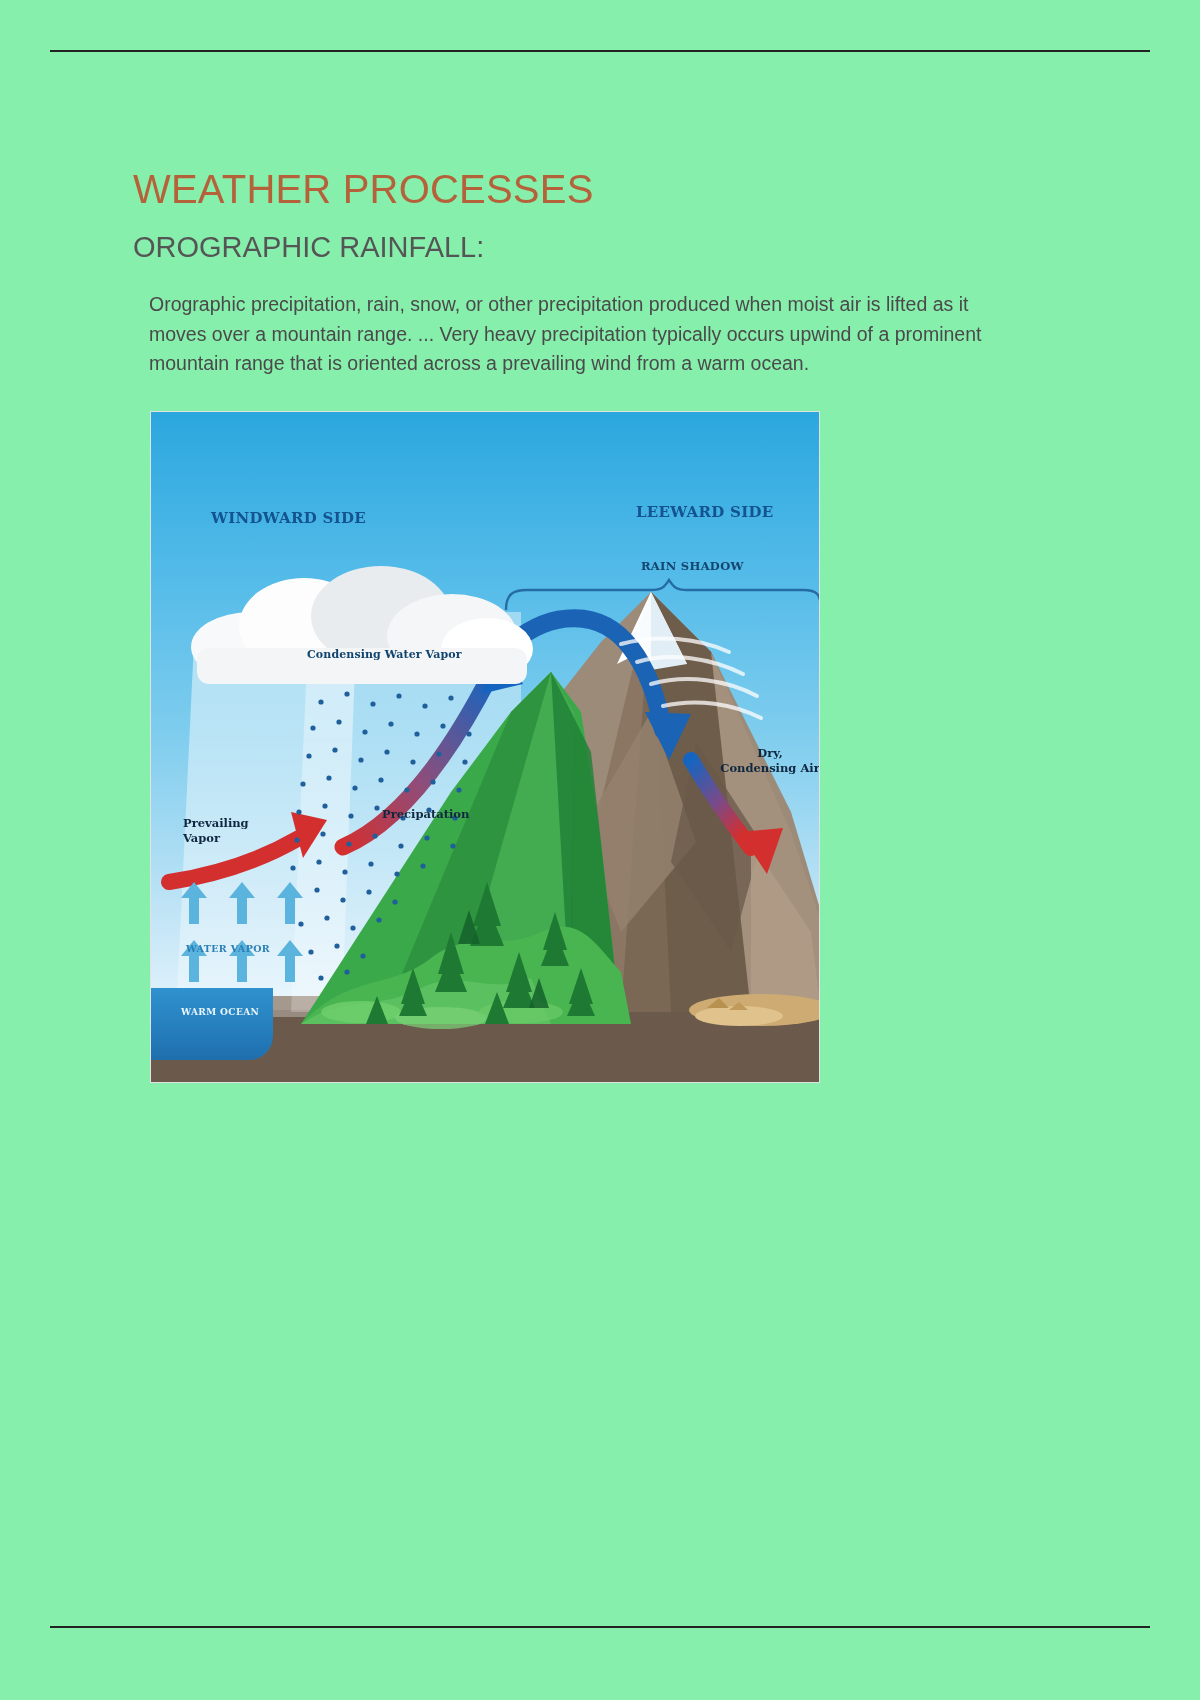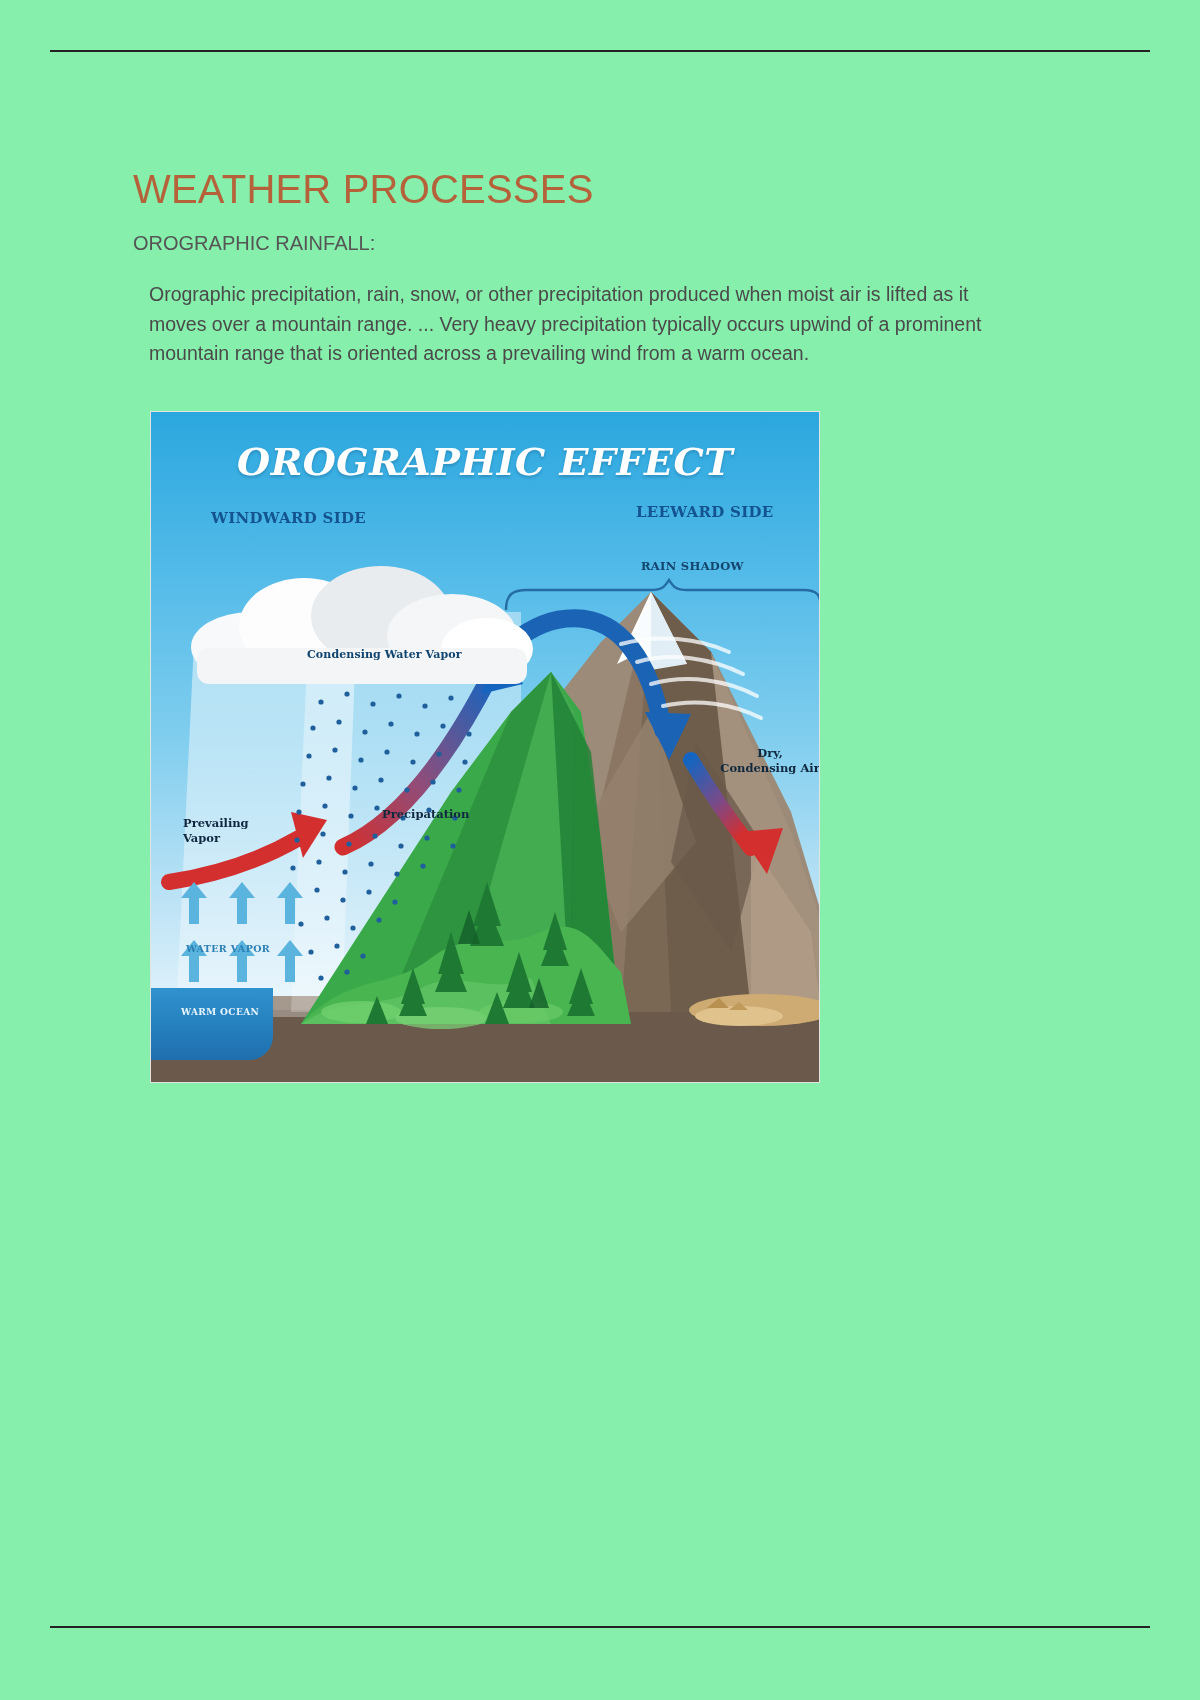--- a/index.html
+++ b/index.html
@@ -50,21 +50,21 @@
     font-size: 40px;
     font-weight: normal;
     color: #b5623a;
     letter-spacing: 0.2px;
     margin: 0 0 22px 0;
     line-height: 1.05;
     font-family: "Liberation Sans", sans-serif;
   }
 
   .doc-subtitle {
-    font-size: 20px;
+    font-size: 29px;
     font-weight: normal;
     color: #555555;
     margin: 0 0 26px 0;
     line-height: 1.1;
   }
 
   .doc-paragraph {
     font-size: 19.5px;
     color: #4a4a4a;
     line-height: 1.52;
@@ -434,21 +434,20 @@
         <div class="cloud shade1"></div>
         <div class="cloud shade2"></div>
         <div class="cloud c1"></div>
         <div class="cloud c2"></div>
         <div class="cloud c3"></div>
         <div class="cloud c4"></div>
         <div class="cloud c5"></div>
         <div class="cloud cbase"></div>
       </div>
 
-      <div class="fig-title nonsel">OROGRAPHIC EFFECT</div>
 
       <div class="lbl lbl-windward nonsel">WINDWARD SIDE</div>
       <div class="lbl lbl-leeward nonsel">LEEWARD SIDE</div>
       <div class="lbl lbl-rainshadow nonsel">RAIN SHADOW</div>
       <div class="lbl lbl-condensing nonsel">Condensing Water Vapor</div>
       <div class="lbl lbl-precip nonsel">Precipatation</div>
 
       <div class="lbl lbl-prevailing nonsel">
         <div>Prevailing</div>
         <div>Vapor</div>

